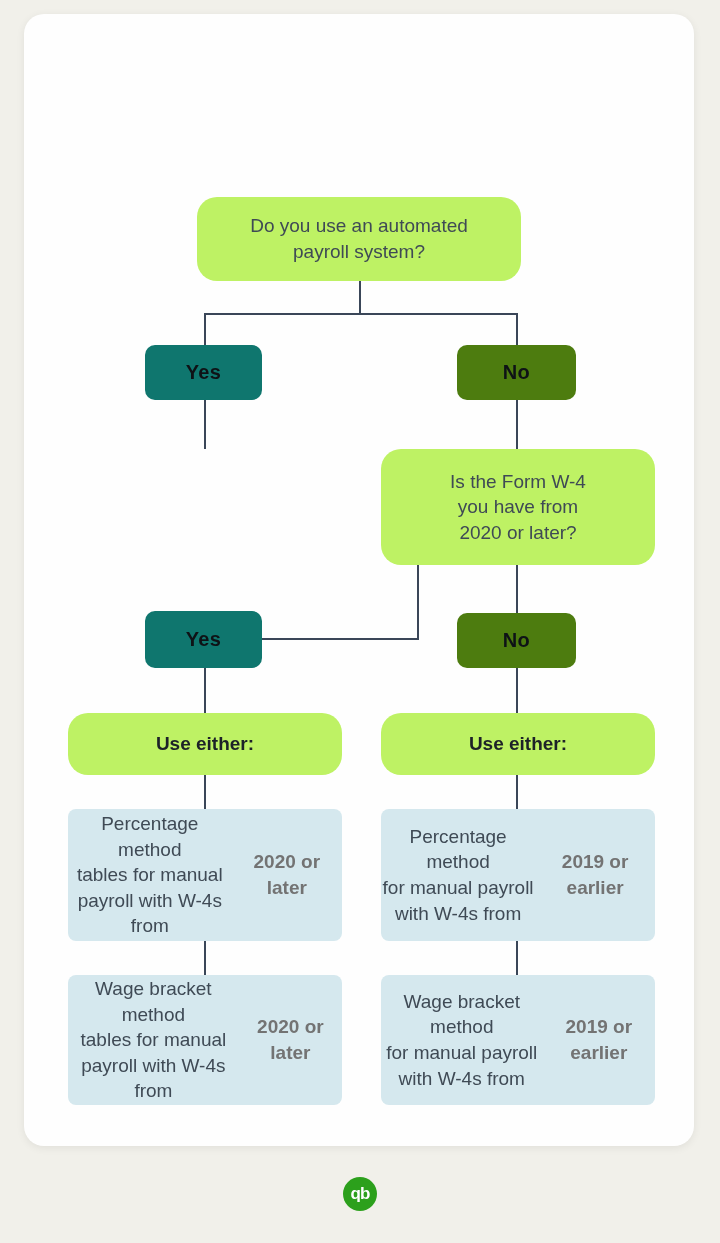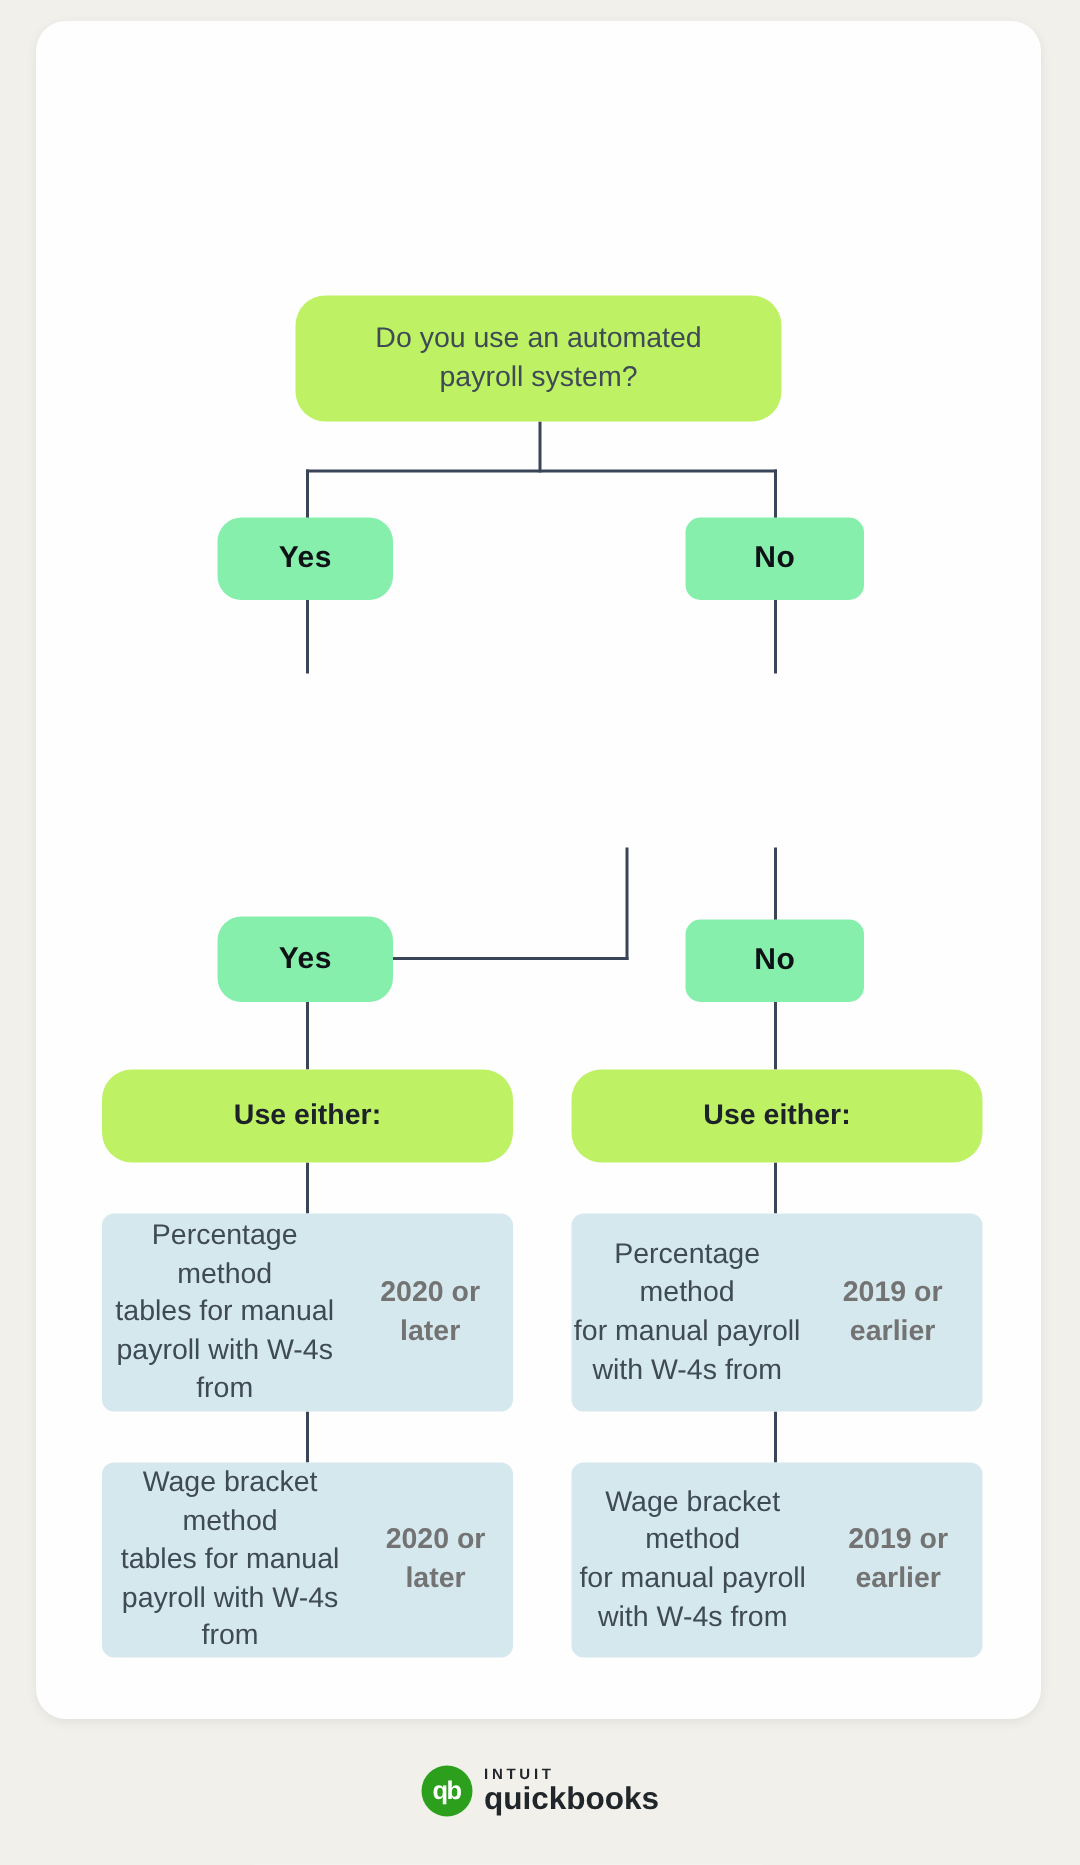--- a/index.html
+++ b/index.html
@@ -9,22 +9,22 @@
         border-radius:20px;box-shadow:0 2px 8px rgba(0,0,0,0.07);}
   .title{position:absolute;left:80px;top:62px;width:560px;text-align:center;
          font-size:29px;line-height:1.32;font-weight:bold;color:#17191c;white-space:pre-line;letter-spacing:0.2px;}
   .ln{position:absolute;background:#3a4658;}
   .node{position:absolute;display:flex;align-items:center;justify-content:center;text-align:center;
         font-size:19px;line-height:1.35;color:#3f4a55;white-space:pre-line;border-radius:8px;}
   .gray{background:#bef264;border-radius:20px;}
   .blue{background:#d5e8ee;}
   .btn{position:absolute;display:flex;align-items:center;justify-content:center;border-radius:10px;
        font-size:20px;font-weight:bold;color:#0e1216;letter-spacing:0.3px;}
-  .btn.green{background:#86efac;border-radius:16px;}
-  .btn.orange{background:#86efac;}
+  .btn.green{background:#0f766e;}
+  .btn.orange{background:#4d7c0f;}
   .use-either{font-weight:bold;color:#1d2228;}
   .node b{color:#737373;}
   .footer{position:absolute;left:0;top:1177px;width:720px;display:flex;align-items:center;justify-content:center;gap:8px;}
   .qb-circle{width:34px;height:34px;border-radius:50%;background:#2ca01c;display:flex;align-items:center;justify-content:center;
              color:#ffffff;font-weight:bold;font-size:17px;letter-spacing:-1px;}
   .brand{display:flex;flex-direction:column;align-items:flex-start;}
   .brand-top{font-size:10px;font-weight:bold;letter-spacing:2.5px;text-transform:uppercase;color:#21262b;}
   .brand-bottom{font-size:21px;font-weight:bold;color:#21262b;margin-top:0px;line-height:1;}
 </style>
 </head>
@@ -50,20 +50,23 @@
   <div class="ln" style="left:516px;top:775px;width:2px;height:34px;"></div>
   <div class="ln" style="left:204px;top:941px;width:2px;height:34px;"></div>
   <div class="ln" style="left:516px;top:941px;width:2px;height:34px;"></div>
 
   <div class="node gray" style="left:197px;top:197px;width:324px;height:84px;">Do you use an automated
 payroll system?</div>
 
   <div class="btn green" style="left:145px;top:345px;width:117px;height:55px;">Yes</div>
   <div class="btn orange" style="left:457px;top:345px;width:119px;height:55px;">No</div>
 
+  <div class="node gray" style="left:381px;top:449px;width:274px;height:116px;">Is the Form W-4
+you have from
+2020 or later?</div>
 
   <div class="btn green" style="left:145px;top:611px;width:117px;height:57px;">Yes</div>
   <div class="btn orange" style="left:457px;top:613px;width:119px;height:55px;">No</div>
 
   <div class="node gray use-either" style="left:68px;top:713px;width:274px;height:62px;">Use either:</div>
   <div class="node gray use-either" style="left:381px;top:713px;width:274px;height:62px;">Use either:</div>
 
   <div class="node blue" style="left:68px;top:809px;width:274px;height:132px;"><span>Percentage method
 tables for manual
 payroll with W-4s
@@ -77,19 +80,15 @@
 tables for manual
 payroll with W-4s
 from </span><b>2020 or later</b></div>
   <div class="node blue" style="left:381px;top:975px;width:274px;height:130px;"><span>Wage bracket method
 for manual payroll
 with W-4s from
 </span><b>2019 or earlier</b></div>
 
   <div class="footer">
     <div class="qb-circle">qb</div>
-    <div class="brand">
-      <span class="brand-top">intuit</span>
-      <span class="brand-bottom">quickbooks</span>
-    </div>
   </div>
 
 </div>
 
 </body></html>

